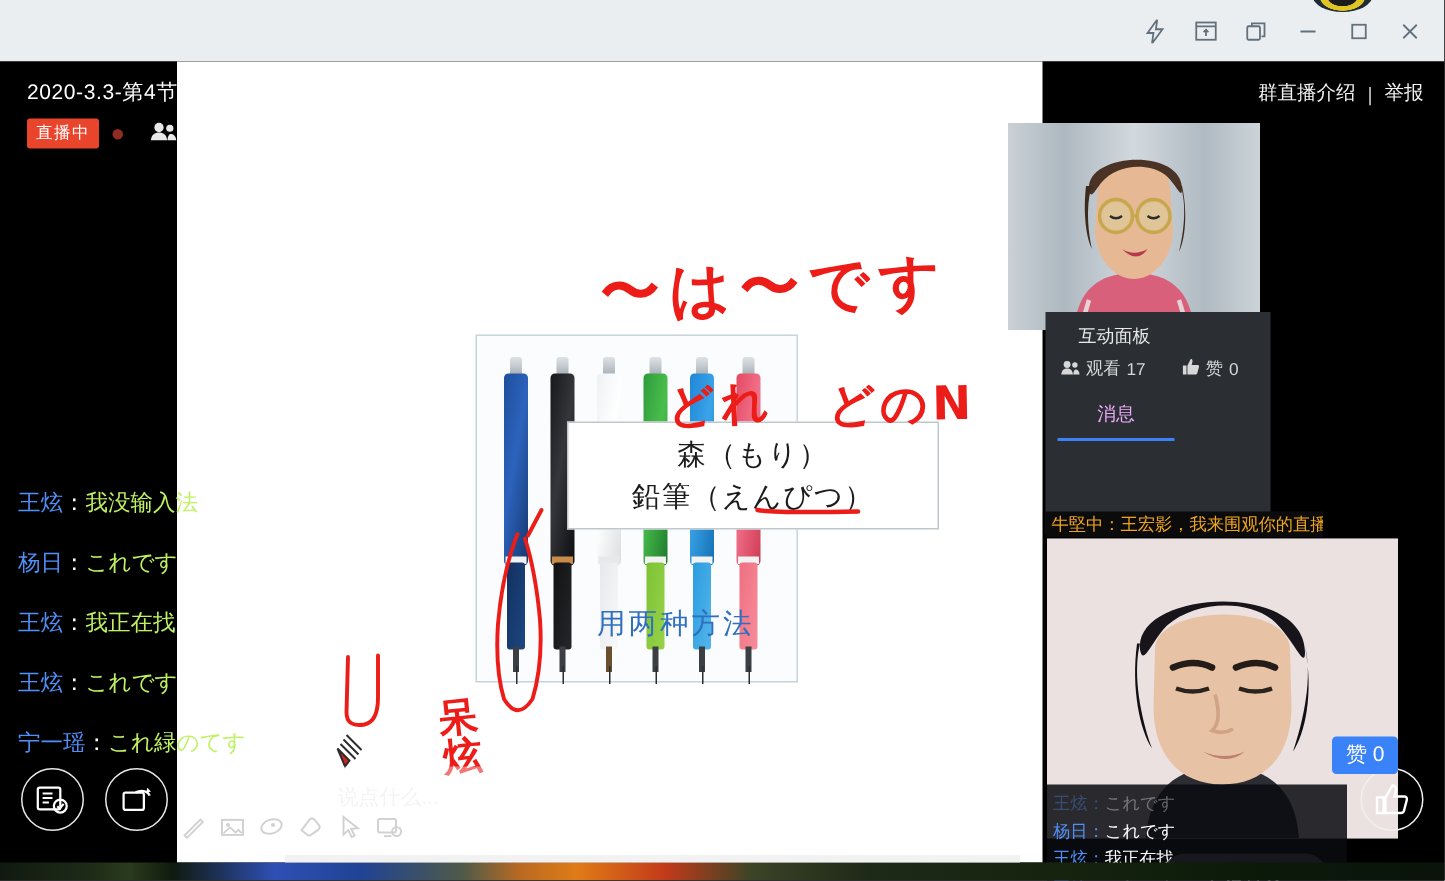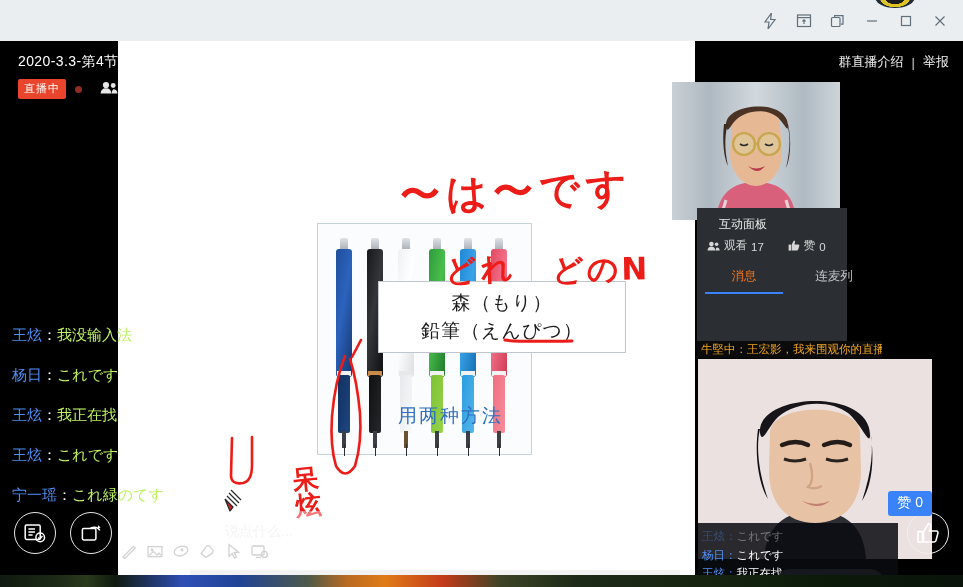--- a/index.html
+++ b/index.html
@@ -174,21 +174,21 @@
 
   .panel {
     position:absolute; left:697px; top:167px; width:150px; height:148px;
     background:#2b2f33; color:#fff;
   }
   .panel-title { position:absolute; left:22px; top:8px; font-size:12px; color:#e9e9e9; }
   .panel-stats { position:absolute; left:10px; top:30px; display:flex; gap:24px; font-size:11.5px; color:#d7d7d7; }
   .panel-stats .st { display:flex; align-items:flex-end; gap:4px; }
   .panel-tabs { position:absolute; left:0; top:54px; width:100%; display:flex; }
   .ptab { flex:0 0 auto; padding:6px 0 8px; font-size:12.5px; text-align:center; cursor:pointer; color:#c3c8cc; }
-  .ptab.t1 { width:94px; color:#f97316; }
+  .ptab.t1 { width:94px; color:#f0abfc; }
   .ptab.t2 { width:86px; }
   .ptab.t1::after {
     content:""; display:block; position:relative; top:7px;
     height:2px; background:#3a82f7; width:78px; margin:0 auto;
   }
   .mic-card {
     position:absolute; left:10px; top:92px; width:146px; height:44px;
     background:#fff; border-radius:4px; display:flex; align-items:center; gap:9px; padding:0 9px;
   }
   .mic-av { width:28px; height:28px; border-radius:50%; background:#3b5d99; position:relative; flex:0 0 auto;}
@@ -461,21 +461,20 @@
                 <path d="M0.6 4.6 H3 V10.6 H0.6 Z" fill="#d7d7d7"></path>
                 <path d="M3.6 4.8 L5.8 0.4 C7.2 0.4 7.2 1.8 6.8 3 L6.4 4.4 H10.4 C11.4 4.4 11.6 5.2 11.2 6.2 L10.2 9.6 C10 10.3 9.5 10.6 8.8 10.6 H3.6 Z" fill="#d7d7d7"></path>
               </svg>
           </span>
           <span data-interactable="false">赞</span>
           <span data-interactable="false">0</span>
         </div>
       </div>
       <div class="panel-tabs" data-interactable="false">
         <div class="ptab t1" data-interactable="true">消息</div>
-        <div class="ptab t2" data-interactable="true">连麦列</div>
       </div>
     </div>
 
     <div class="marquee" data-interactable="false">牛堅中：王宏影，我来围观你的直播</div>
 
     <div class="cam-bot" data-interactable="true">
       <svg class="face-bg" viewBox="0 0 234 200" preserveAspectRatio="none">
         <rect width="234" height="200" fill="#ebe1e1"></rect>
         <path d="M66 200 C68 168 86 152 117 152 C148 152 166 168 168 200 Z" fill="#2b2d33"></path>
         <g>

